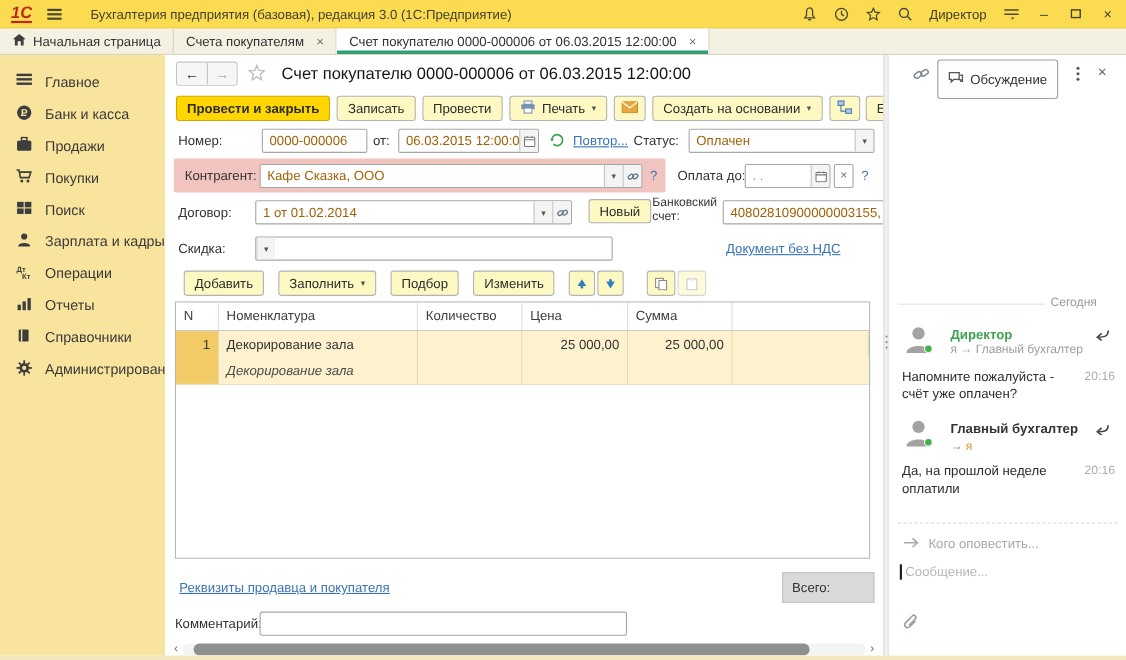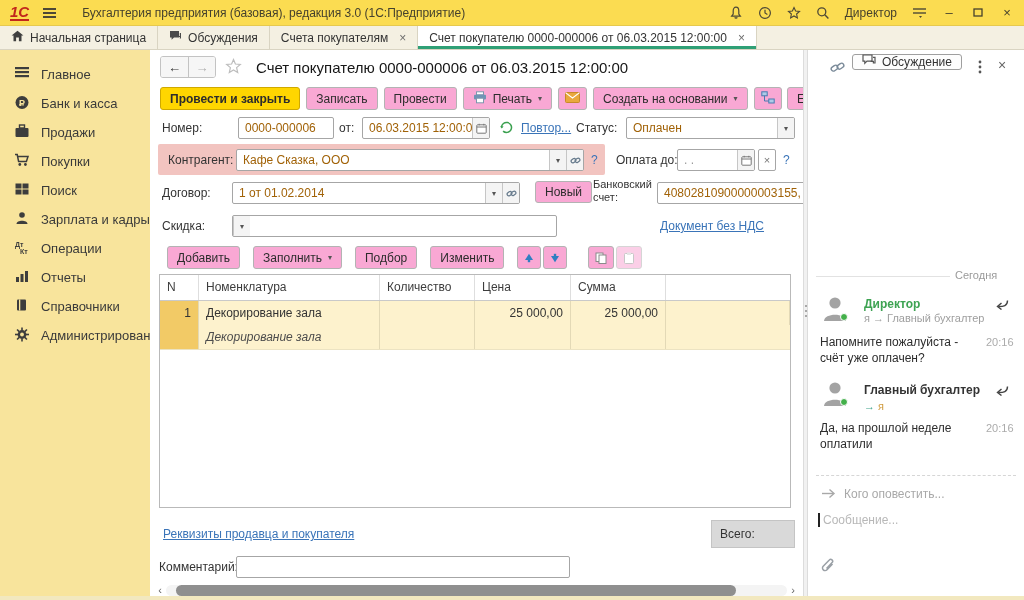--- a/index.html
+++ b/index.html
@@ -29,21 +29,21 @@
 .side-item svg{flex:none}
 
 
 .main{position:absolute;top:50px;left:150px;width:653px;height:546px;background:#fff;overflow:hidden}
 .navrow{position:absolute;top:6px;left:10px;display:flex;align-items:center;gap:9px}
 .navgrp{display:flex;border:1px solid #c3c3c3;border-radius:3px;overflow:hidden}
 .navbtn{width:27px;height:20px;display:flex;align-items:center;justify-content:center;background:#f6f6f6;font-size:13px;color:#333;cursor:pointer}
 .navbtn.fwd{color:#b0b0b0;border-left:1px solid #c3c3c3}
 .doc-title{font-size:15px;color:#161616;margin-left:5px;white-space:nowrap}
 .toolbar{position:absolute;top:37px;left:10px;display:flex;gap:6px;align-items:center}
-.btn{height:23px;display:inline-flex;align-items:center;gap:6px;padding:0 9px;background:#f9a8d4;border:1px solid #b3b3b3;border-radius:3px;font-size:12px;color:#2c2c2c;cursor:pointer;white-space:nowrap}
+.btn{height:23px;display:inline-flex;align-items:center;gap:6px;padding:0 9px;background:#fef9c3;border:1px solid #b3b3b3;border-radius:3px;font-size:12px;color:#2c2c2c;cursor:pointer;white-space:nowrap}
 .btn .caret{font-size:8px;color:#555;line-height:1}
 .btn-primary{background:#ffd600;border-color:#cfa900;font-weight:bold}
 .btn-ic{padding:0 6px}
 .btn-e{position:absolute;left:637px;top:37px;width:44px}
 .f-label{position:absolute;font-size:12px;color:#333;line-height:22px;white-space:nowrap}
 .f-label.small{font-size:11px;line-height:13px}
 .field{position:absolute;height:22px;border:1px solid #a6a6a6;border-radius:2px;background:#fff;display:flex;align-items:center;overflow:hidden}
 .field .val{flex:1;padding:0 6px;white-space:nowrap;overflow:hidden;color:#a16207}
 .field .val.ph{color:#9a9a9a}
 .field .fbtn{width:17px;align-self:stretch;border-left:1px solid #c6c6c6;display:flex;align-items:center;justify-content:center;color:#555;font-size:8px;background:#f4f4f4;cursor:pointer;flex:none}
@@ -75,21 +75,21 @@
 .hs-thumb{position:absolute;left:10px;top:0;width:560px;height:11px;background:#8f8f8f;border-radius:6px;cursor:grab}
 
 
 .splitter{position:absolute;left:803px;top:50px;width:5px;height:546px;background:#f1f1f1;border-left:1px solid #dcdcdc;border-right:1px solid #dcdcdc}
 .splitter .dots{position:absolute;top:255px;left:1px;display:flex;flex-direction:column;gap:3px}
 .splitter .dots i{width:2px;height:2px;background:#8f8f8f;border-radius:50%}
 
 
 .panel{position:absolute;left:808px;top:50px;width:216px;height:546px;background:#fff}
 .p-abs{position:absolute}
-.disc-btn{position:absolute;left:44px;top:4px;height:16px;display:flex;align-items:flex-end;gap:6px;padding:0 9px;border:1px solid #9f9f9f;border-radius:3px;background:#fdfdfd;font-size:12px;color:#333;cursor:pointer}
+.disc-btn{position:absolute;left:44px;top:4px;height:36px;display:flex;align-items:center;gap:6px;padding:0 9px;border:1px solid #9f9f9f;border-radius:3px;background:#fdfdfd;font-size:12px;color:#333;cursor:pointer}
 .p-close{position:absolute;left:190px;top:7px;color:#666;font-size:14px;cursor:pointer}
 .search-row{position:absolute;left:0;top:32px;width:216px;height:27px;border-bottom:1px solid #e7e7e7}
 .search-ph{position:absolute;left:30px;top:6px;color:#b8b8b8;font-size:12px}
 .today-line{position:absolute;left:8px;top:226px;width:134px;border-top:1px solid #e2e2e2}
 .today-text{position:absolute;left:147px;top:219px;color:#9a9a9a;font-size:11px}
 .avatar{position:absolute;width:30px;height:30px}
 .presence{position:absolute;width:8px;height:8px;background:#43b04a;border:1.5px solid #fff;border-radius:50%}
 .m-name{position:absolute;font-weight:bold;font-size:12px}
 .m-name.green{color:#3da352}
 .m-name.dark{color:#333}
@@ -162,29 +162,20 @@
   </div>
 
   <div class="tabstrip">
     <div class="tab">
       <span>
         <svg width="13" height="12" viewBox="0 0 13 12">
             <path d="M6.5 0.8 L12.4 5.6 H10.5 V11.3 H7.9 V7.6 H5.1 V11.3 H2.5 V5.6 H0.6 Z" fill="#3f3f3f"></path>
           </svg>
       </span>
       <span>Начальная страница</span>
-    </div>
-    <div class="tab">
-      <span>
-        <svg width="13" height="12" viewBox="0 0 13 12">
-            <path d="M1 1 H10 V7.4 H5 L2.6 9.8 V7.4 H1 Z" fill="#4a4a4a"></path>
-            <path d="M10.8 3 H12 V8.6 H10.8 V7 H8 V6 H10.8 Z" fill="#4a4a4a"></path>
-          </svg>
-      </span>
-      <span>Обсуждения</span>
     </div>
     <div class="tab">
       <span>Счета покупателям</span>
       <span class="tclose">×</span>
     </div>
     <div class="tab active">
       <span>Счет покупателю 0000-000006 от 06.03.2015 12:00:00</span>
       <span class="tclose">×</span>
     </div>
   </div>

